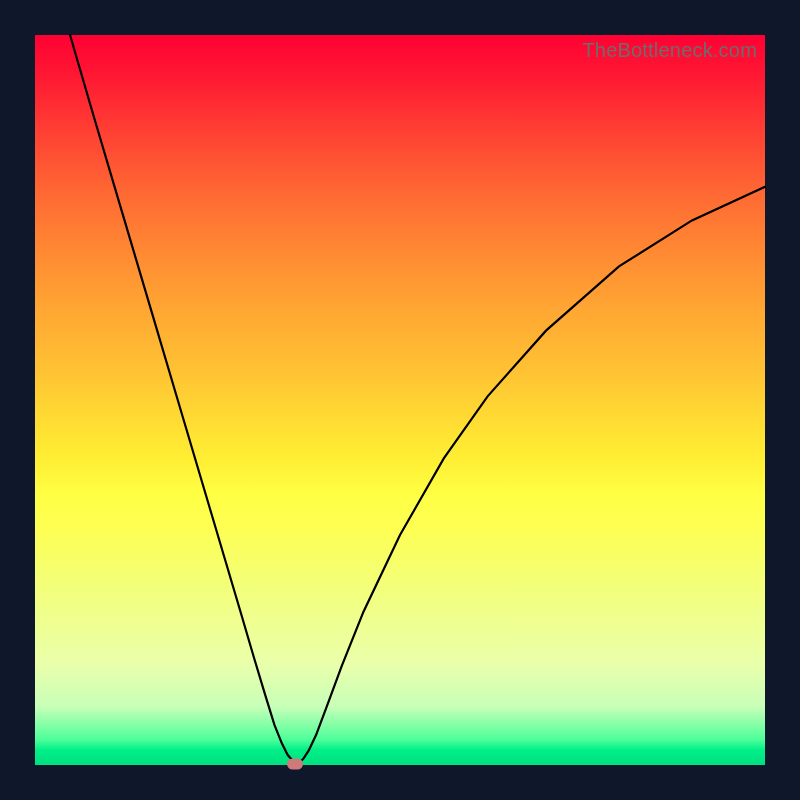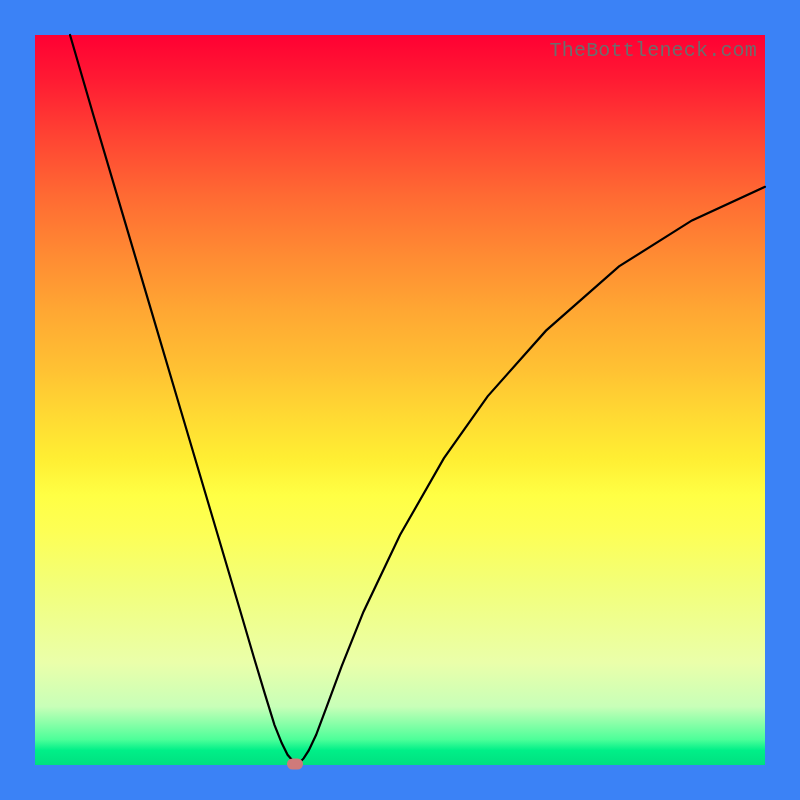--- a/index.html
+++ b/index.html
@@ -5,23 +5,22 @@
   * { margin: 0; padding: 0; box-sizing: border-box; }
   html, body { width: 800px; height: 800px; overflow: hidden; }
   body {
     font-family: Arial, Helvetica, sans-serif;
     background: #000;
     position: relative;
   }
   .outer {
     width: 800px;
     height: 800px;
-    background: #3b82f6;
+    background: #0f172a;
     position: relative;
-    font-family: Liberation Mono, monospace;
   }
   .plot {
     position: absolute;
     left: 35px;
     top: 35px;
     width: 730px;
     height: 730px;
     background: linear-gradient(to bottom,
       #ff0033 0%,
       #ff1a33 6%,

